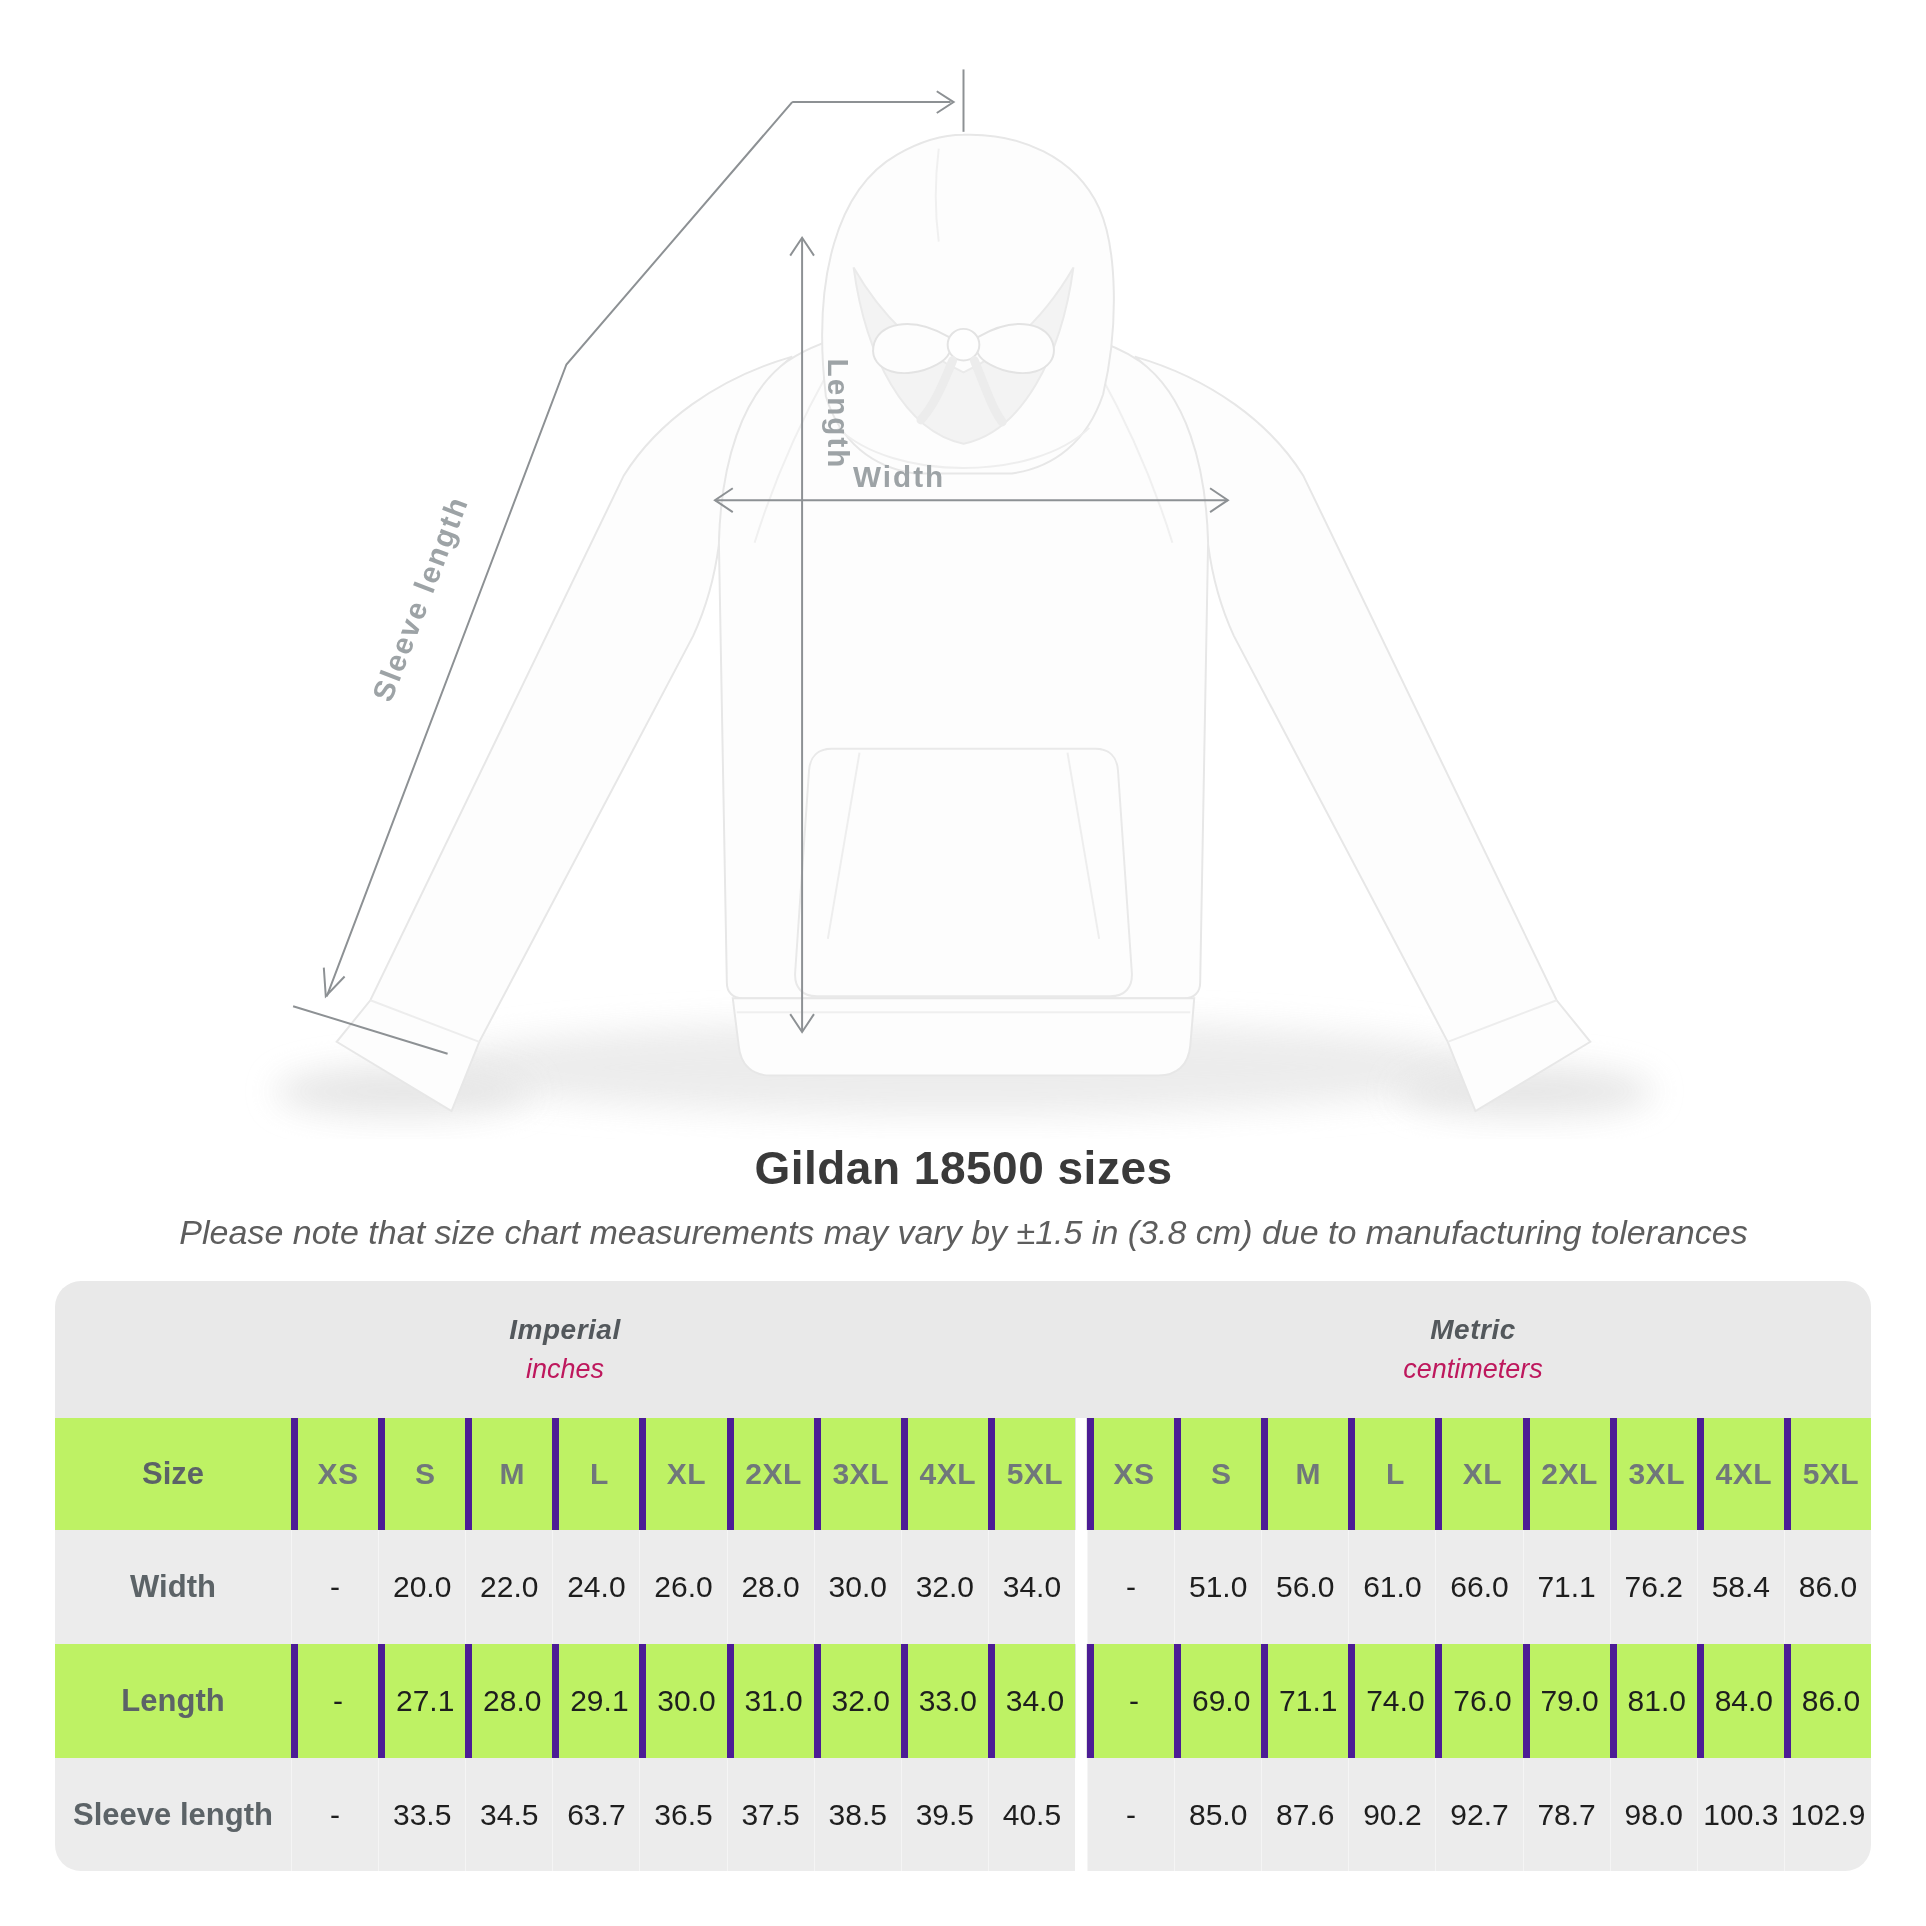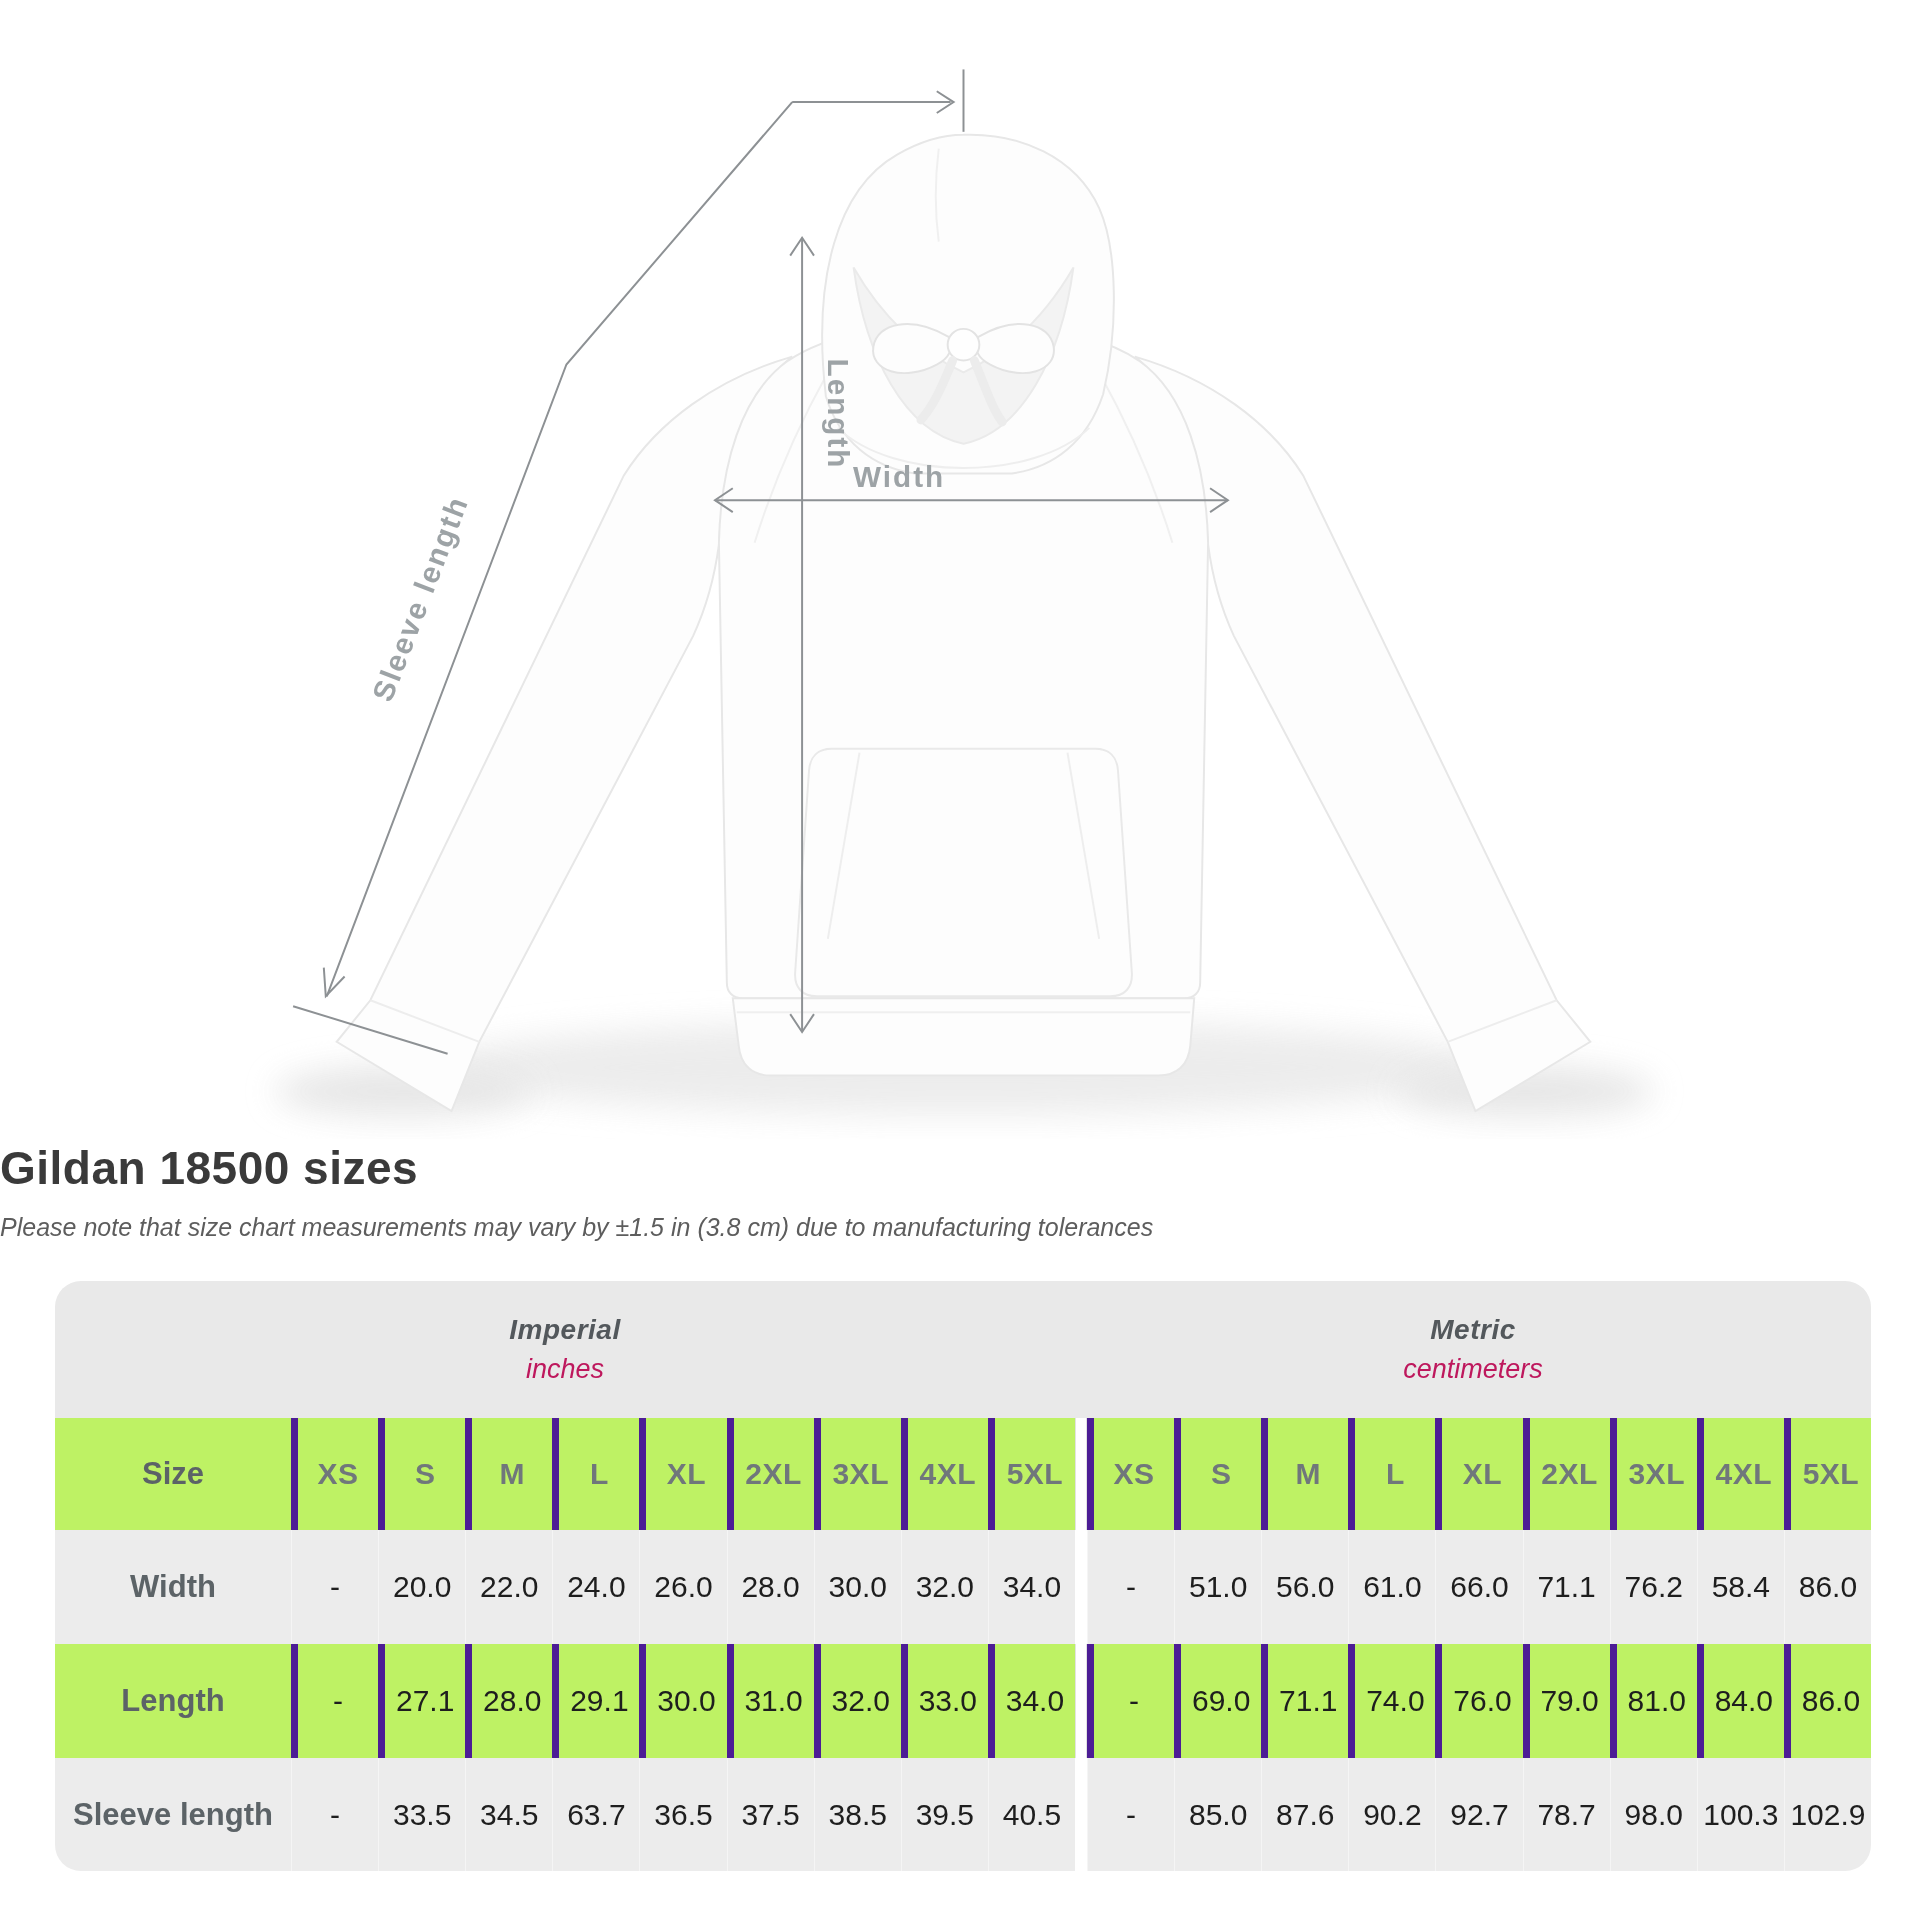--- a/index.html
+++ b/index.html
@@ -1,22 +1,22 @@
 <!DOCTYPE html>
 <html><head>
 <meta charset="utf-8">
 <style>
   html,body{margin:0;padding:0;background:#fff;}
   .page{position:relative;width:1927px;height:1927px;background:#ffffff;overflow:hidden;
         font-family:"Liberation Sans", sans-serif;}
   .diagram-svg{position:absolute;left:0;top:0;}
 
-  .titleblock{position:absolute;top:1141px;left:0;width:100%;text-align:left;}
+  .titleblock{position:absolute;top:1141px;left:0;width:100%;text-align:center;}
   .title{font-size:46px;font-weight:700;color:#3a3a3a;letter-spacing:0.5px;}
-  .subtitle{margin-top:18px;font-size:25px;font-style:italic;color:#5d5d5d;}
+  .subtitle{margin-top:18px;font-size:34px;font-style:italic;color:#5d5d5d;}
 
   .table{position:absolute;left:55px;top:1281px;width:1816px;height:590px;
          display:grid;grid-template-columns:236px repeat(9,1fr) 12px repeat(9,1fr);
          grid-template-rows:137px 112px 114px 114px 114px;
          border-radius:26px;overflow:hidden;background:#fff;}
   .c{display:flex;align-items:center;justify-content:center;}
   .band{background:#e9e9e9;flex-direction:column;gap:8px;}
   .gl{font-style:italic;font-weight:700;font-size:28px;color:#53585c;letter-spacing:0.5px;}
   .gu{font-style:italic;font-weight:400;font-size:27px;color:#be185d;}
   .w{background:#bef264;}

